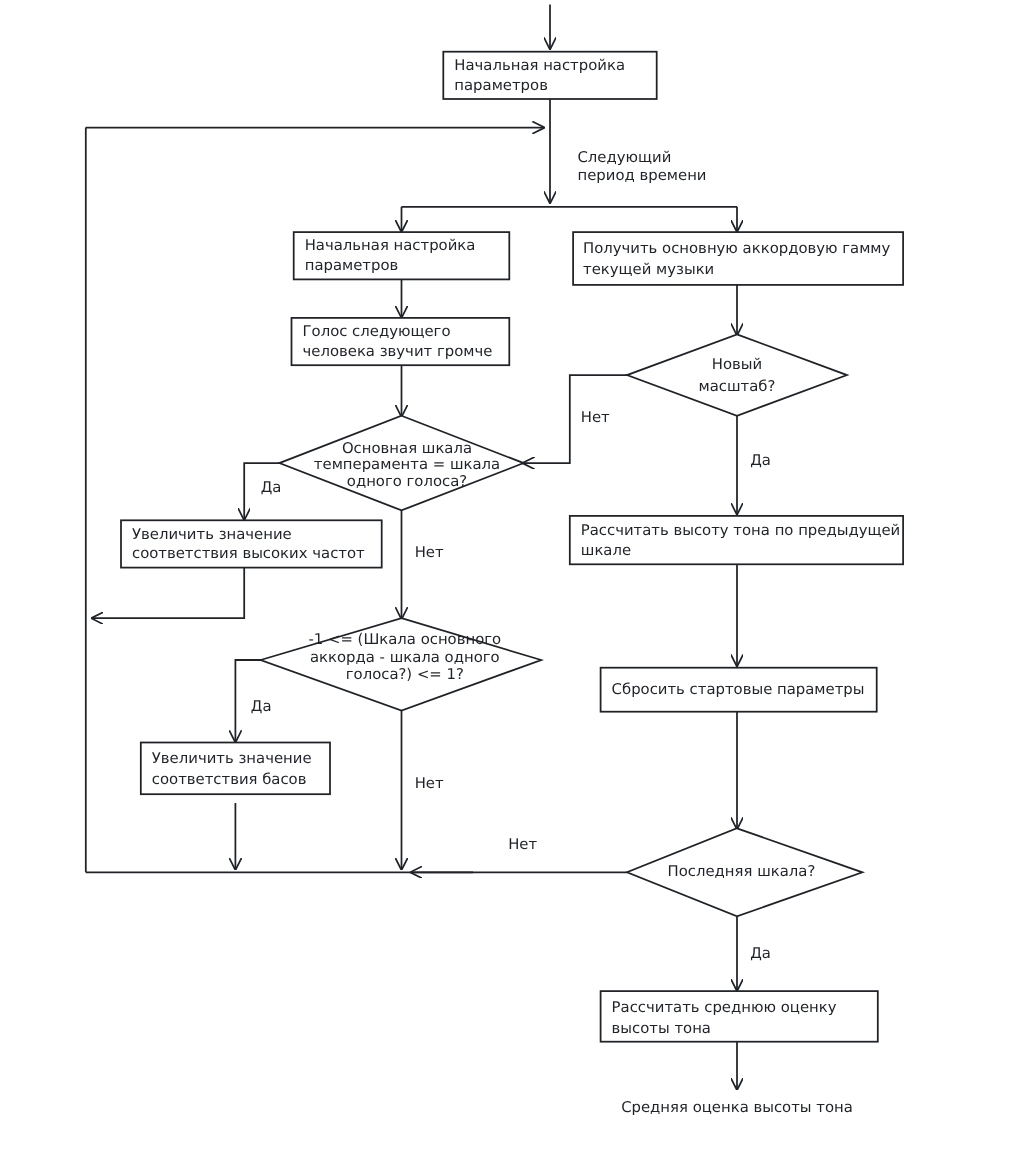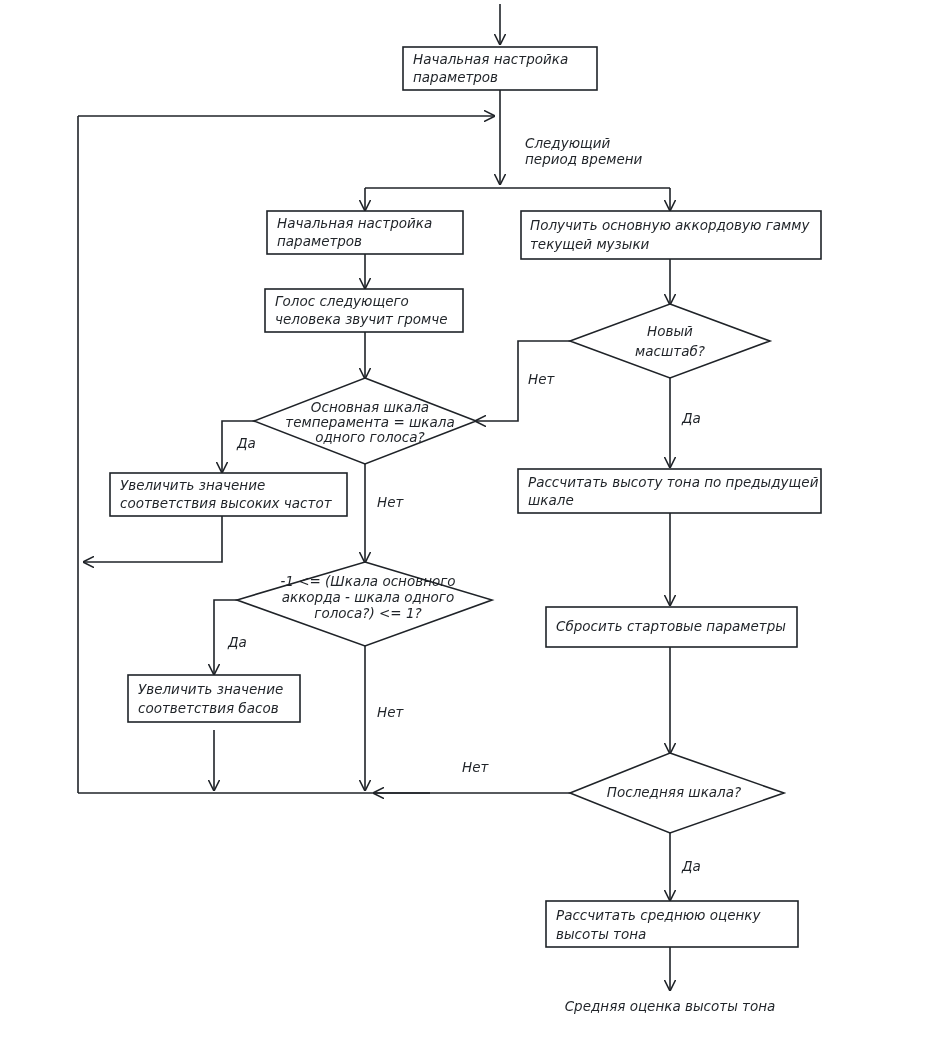--- a/index.html
+++ b/index.html
@@ -9,21 +9,20 @@
   }
   body {
     font-family: "DejaVu Sans", "Liberation Sans", sans-serif;
   }
   #flowchart-root {
     position: relative;
     width: 931px;
     height: 1051px;
     background: #ffffff;
     overflow: hidden;
-    font-style: italic;
   }
   svg.diagram {
     display: block;
     width: 931px;
     height: 1051px;
   }
   .node-rect {
     fill: #ffffff;
     stroke: #1f2328;
     stroke-width: 1.6;

